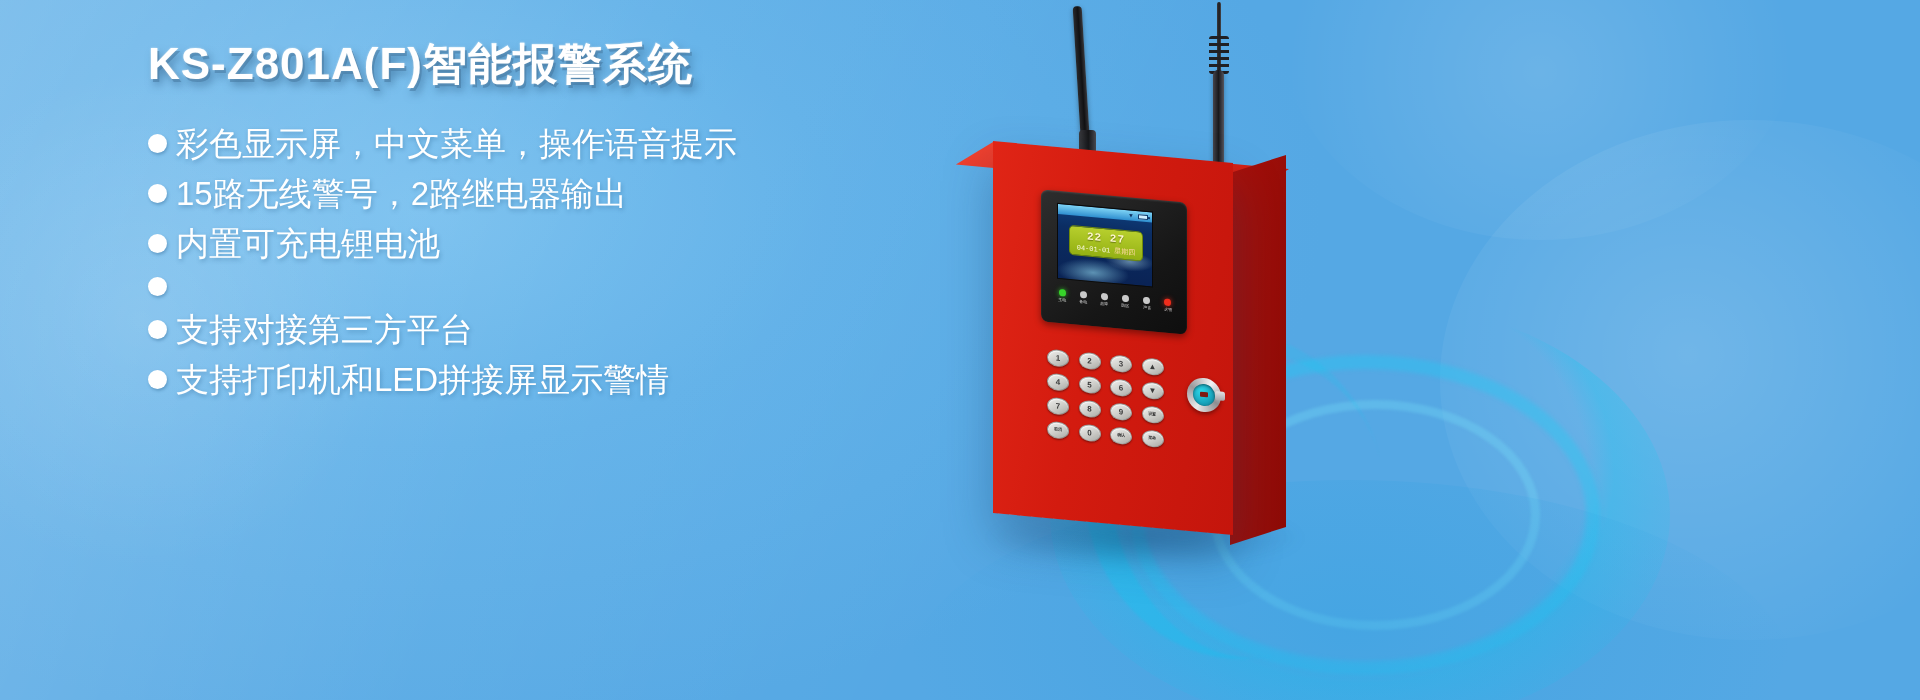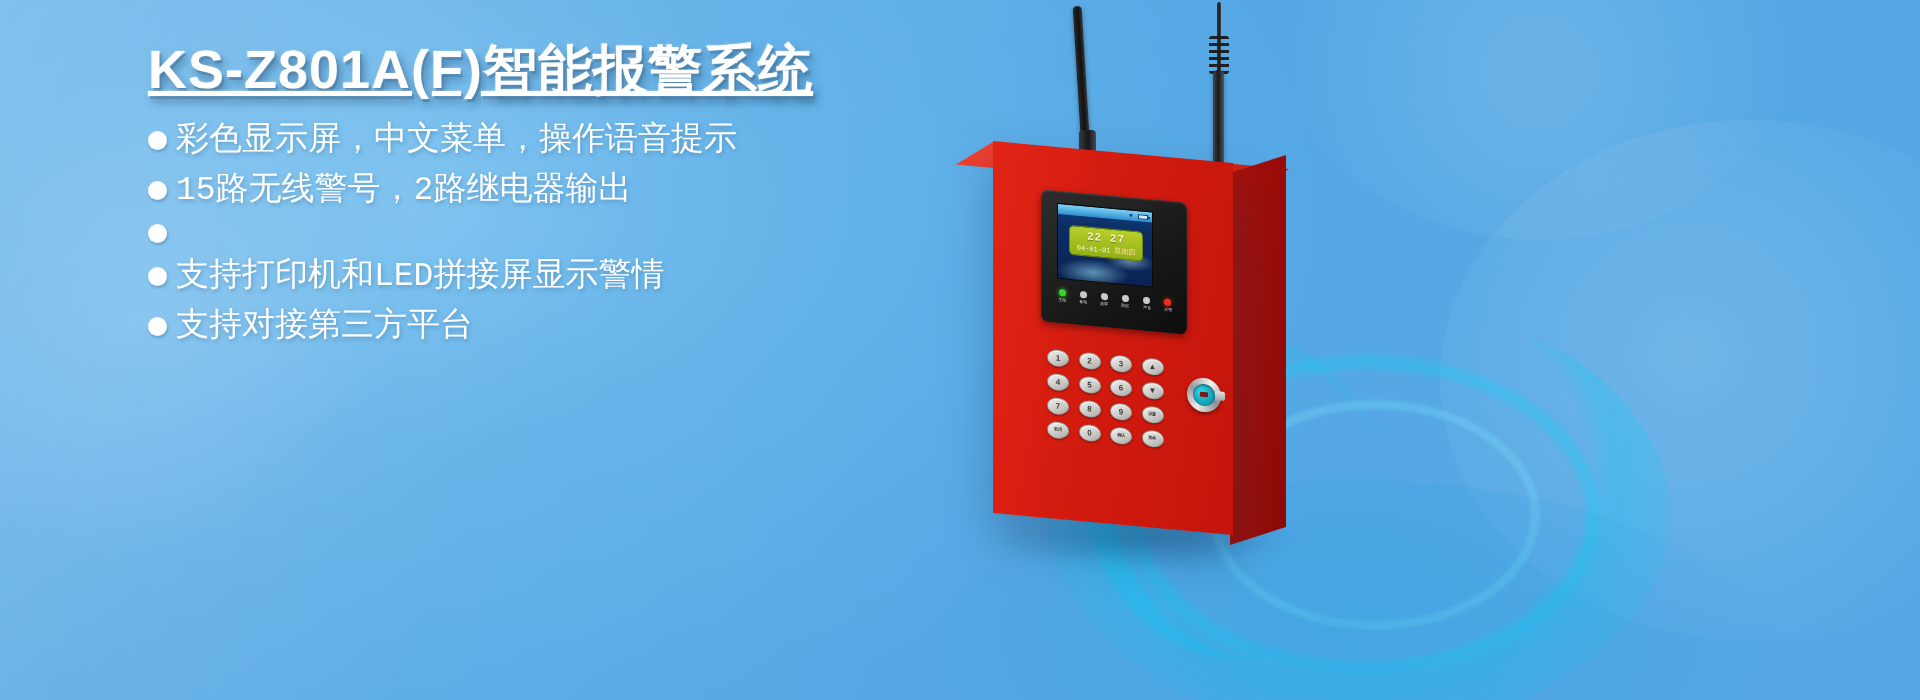--- a/index.html
+++ b/index.html
@@ -84,36 +84,34 @@
     background: radial-gradient(circle at 50% 50%, rgba(255,255,255,.12) 0%, rgba(255,255,255,0) 68%);
   }
 
   
   #text-block {
     position: absolute;
     left: 148px; top: 42px;
     width: 760px;
   }
   #product-title {
-    font-size: 54px;
+    font-size: 44px;
     line-height: 1.0;
     font-weight: 700;
     color: #ffffff;
     letter-spacing: 1px;
     white-space: nowrap;
     text-shadow:
       2px 3px 0 rgba(70,120,160,.55),
       4px 6px 9px rgba(40,85,125,.55),
       0 0 2px rgba(255,255,255,.7);
-    text-decoration: underline;
   }
   #feature-list {
-    margin-top: 28px;
+    margin-top: 41px;
     list-style: none;
-    font-family: Liberation Mono, monospace;
   }
   #feature-list li {
     display: flex;
     align-items: center;
     font-size: 33px;
     line-height: 1.0;
     color: #ffffff;
     font-weight: 500;
     margin-bottom: 17px;
     white-space: nowrap;
@@ -375,28 +373,32 @@
       <li>
         <span class="bullet-dot"></span>
         <span class="feature-text">彩色显示屏，中文菜单，操作语音提示</span>
       </li>
       <li>
         <span class="bullet-dot"></span>
         <span class="feature-text">15路无线警号，2路继电器输出</span>
       </li>
       <li>
         <span class="bullet-dot"></span>
+        <span class="feature-text">内置可充电锂电池</span>
+      </li>
+      <li>
+        <span class="bullet-dot"></span>
+      </li>
+      <li>
+        <span class="bullet-dot"></span>
+        <span class="feature-text">支持对接第三方平台</span>
       </li>
       <li>
         <span class="bullet-dot"></span>
         <span class="feature-text">支持打印机和LED拼接屏显示警情</span>
-      </li>
-      <li>
-        <span class="bullet-dot"></span>
-        <span class="feature-text">支持对接第三方平台</span>
       </li>
     </ul>
   </div>
 
   <div id="device">
 
     <div id="device-shadow"></div>
 
     <div class="antenna" id="antenna-left"></div>
     <div class="antenna" id="antenna-left-base"></div>

